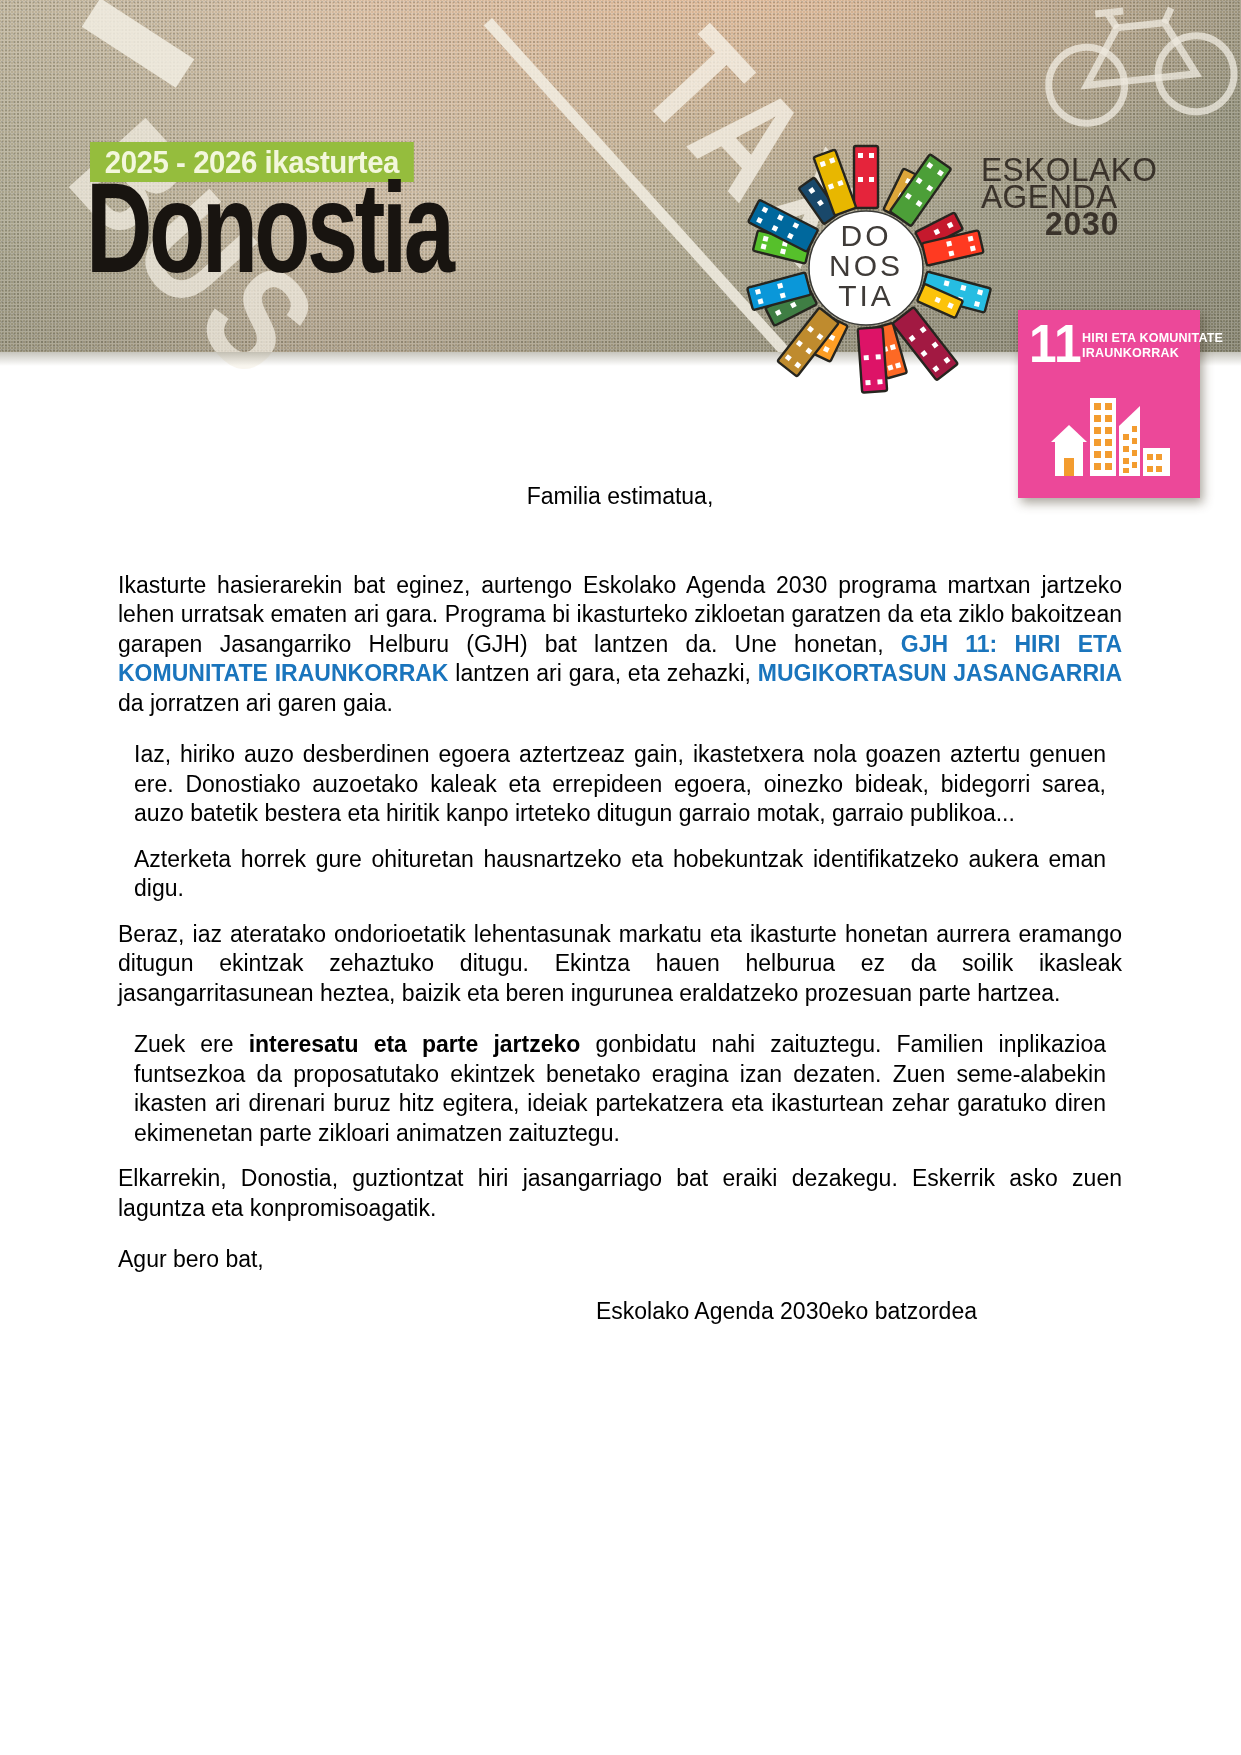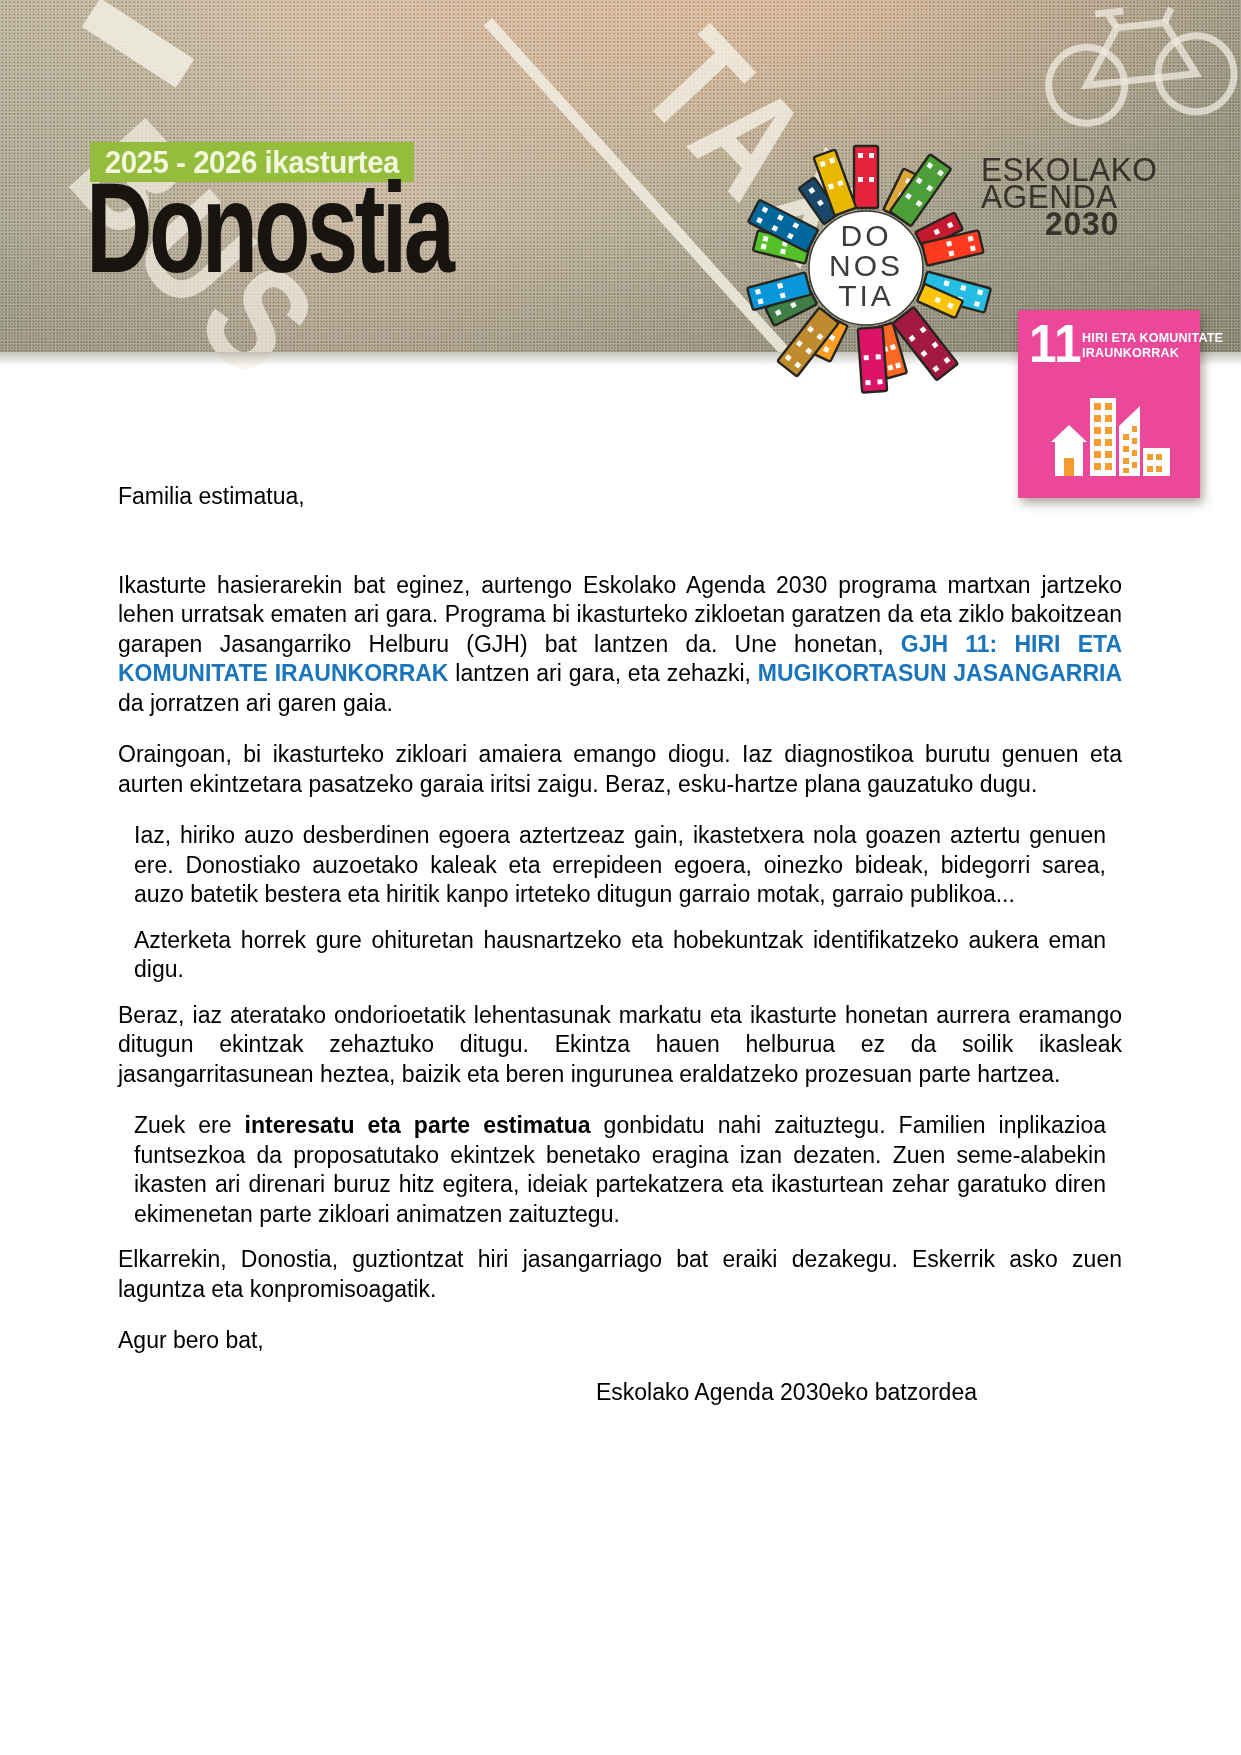--- a/index.html
+++ b/index.html
@@ -90,21 +90,21 @@
   .sdg-icon{position:absolute;left:50%;top:86px;transform:translateX(-50%);}
 
   
   .letter-body{
     position:absolute;left:118px;top:482px;width:1004px;
     font-size:23px;line-height:29.5px;color:#000000;
     text-align:justify;
   }
   .letter-body p{margin:0 0 22px 0;}
   .letter-body p.tight{margin:16px;}
-  .salutation{margin-bottom:59px !important;text-align:left;}
+  .salutation{margin-bottom:59px !important;text-align:center;}
   .closing{margin-top:1px;text-align:left;}
   .signature{margin-top:39px;text-align:right;padding-right:145px;}
   .hl{font-weight:bold;}
   .bold{font-weight:bold;}
 </style>
 </head>
 <body>
 
 <div class="page">
 
@@ -309,27 +309,26 @@
           <rect x="108" y="70" width="6" height="6"></rect>
       </g>
     </svg>
   </div>
 
   <div class="letter-body">
     <p class="salutation">Familia estimatua,</p>
 
     <p><span>Ikasturte hasierarekin bat eginez, aurtengo Eskolako Agenda 2030 programa martxan jartzeko lehen urratsak ematen ari gara. Programa bi ikasturteko zikloetan garatzen da eta ziklo bakoitzean garapen Jasangarriko Helburu (GJH) bat lantzen da. Une honetan, </span><span class="hl" style="color: rgb(26, 117, 189);">GJH 11: HIRI ETA KOMUNITATE IRAUNKORRAK</span><span>  lantzen ari gara, eta zehazki, </span><span class="hl" style="color: rgb(26, 117, 189);">MUGIKORTASUN JASANGARRIA</span><span> da jorratzen ari garen gaia.</span></p>
 
-    <p>Oraingoan, bi ikasturteko zikloari amaiera emango diogu. Iaz diagnostikoa burutu genuen eta aurten ekintzetara pasatzeko garaia iritsi zaigu. Beraz, esku-hartze plana gauzatuko dugu.</p>
 
 
     <p class="tight">Iaz, hiriko auzo desberdinen egoera aztertzeaz gain, ikastetxera nola goazen aztertu genuen ere. Donostiako auzoetako kaleak eta errepideen egoera, oinezko bideak, bidegorri sarea, auzo batetik bestera eta hiritik kanpo irteteko ditugun garraio motak, garraio publikoa...</p>
     <p class="tight">Azterketa horrek gure ohituretan hausnartzeko eta hobekuntzak identifikatzeko aukera eman digu.</p>
     <p>Beraz, iaz ateratako ondorioetatik lehentasunak markatu eta ikasturte honetan aurrera eramango ditugun ekintzak zehaztuko ditugu. Ekintza hauen helburua ez da soilik ikasleak jasangarritasunean heztea, baizik eta beren ingurunea eraldatzeko prozesuan parte hartzea.</p>
 
-    <p class="tight"><span>Zuek ere </span><span class="bold">interesatu eta parte estimatua</span><span> gonbidatu nahi zaituztegu. Familien inplikazioa funtsezkoa da proposatutako ekintzek benetako eragina izan dezaten. Zuen seme-alabekin ikasten ari direnari buruz hitz egitera, ideiak partekatzera eta ikasturtean zehar garatuko diren ekimenetan parte zikloari animatzen zaituztegu.</span></p>
+    <p class="tight"><span>Zuek ere </span><span class="bold">interesatu eta parte jartzeko</span><span> gonbidatu nahi zaituztegu. Familien inplikazioa funtsezkoa da proposatutako ekintzek benetako eragina izan dezaten. Zuen seme-alabekin ikasten ari direnari buruz hitz egitera, ideiak partekatzera eta ikasturtean zehar garatuko diren ekimenetan parte zikloari animatzen zaituztegu.</span></p>
     <p>Elkarrekin, Donostia, guztiontzat hiri jasangarriago bat eraiki dezakegu. Eskerrik asko zuen laguntza eta konpromisoagatik.</p>
 
     <p class="closing">Agur bero bat,</p>
     <p class="signature">Eskolako Agenda 2030eko batzordea</p>
   </div>
 
 </div>
 
 </body></html>

